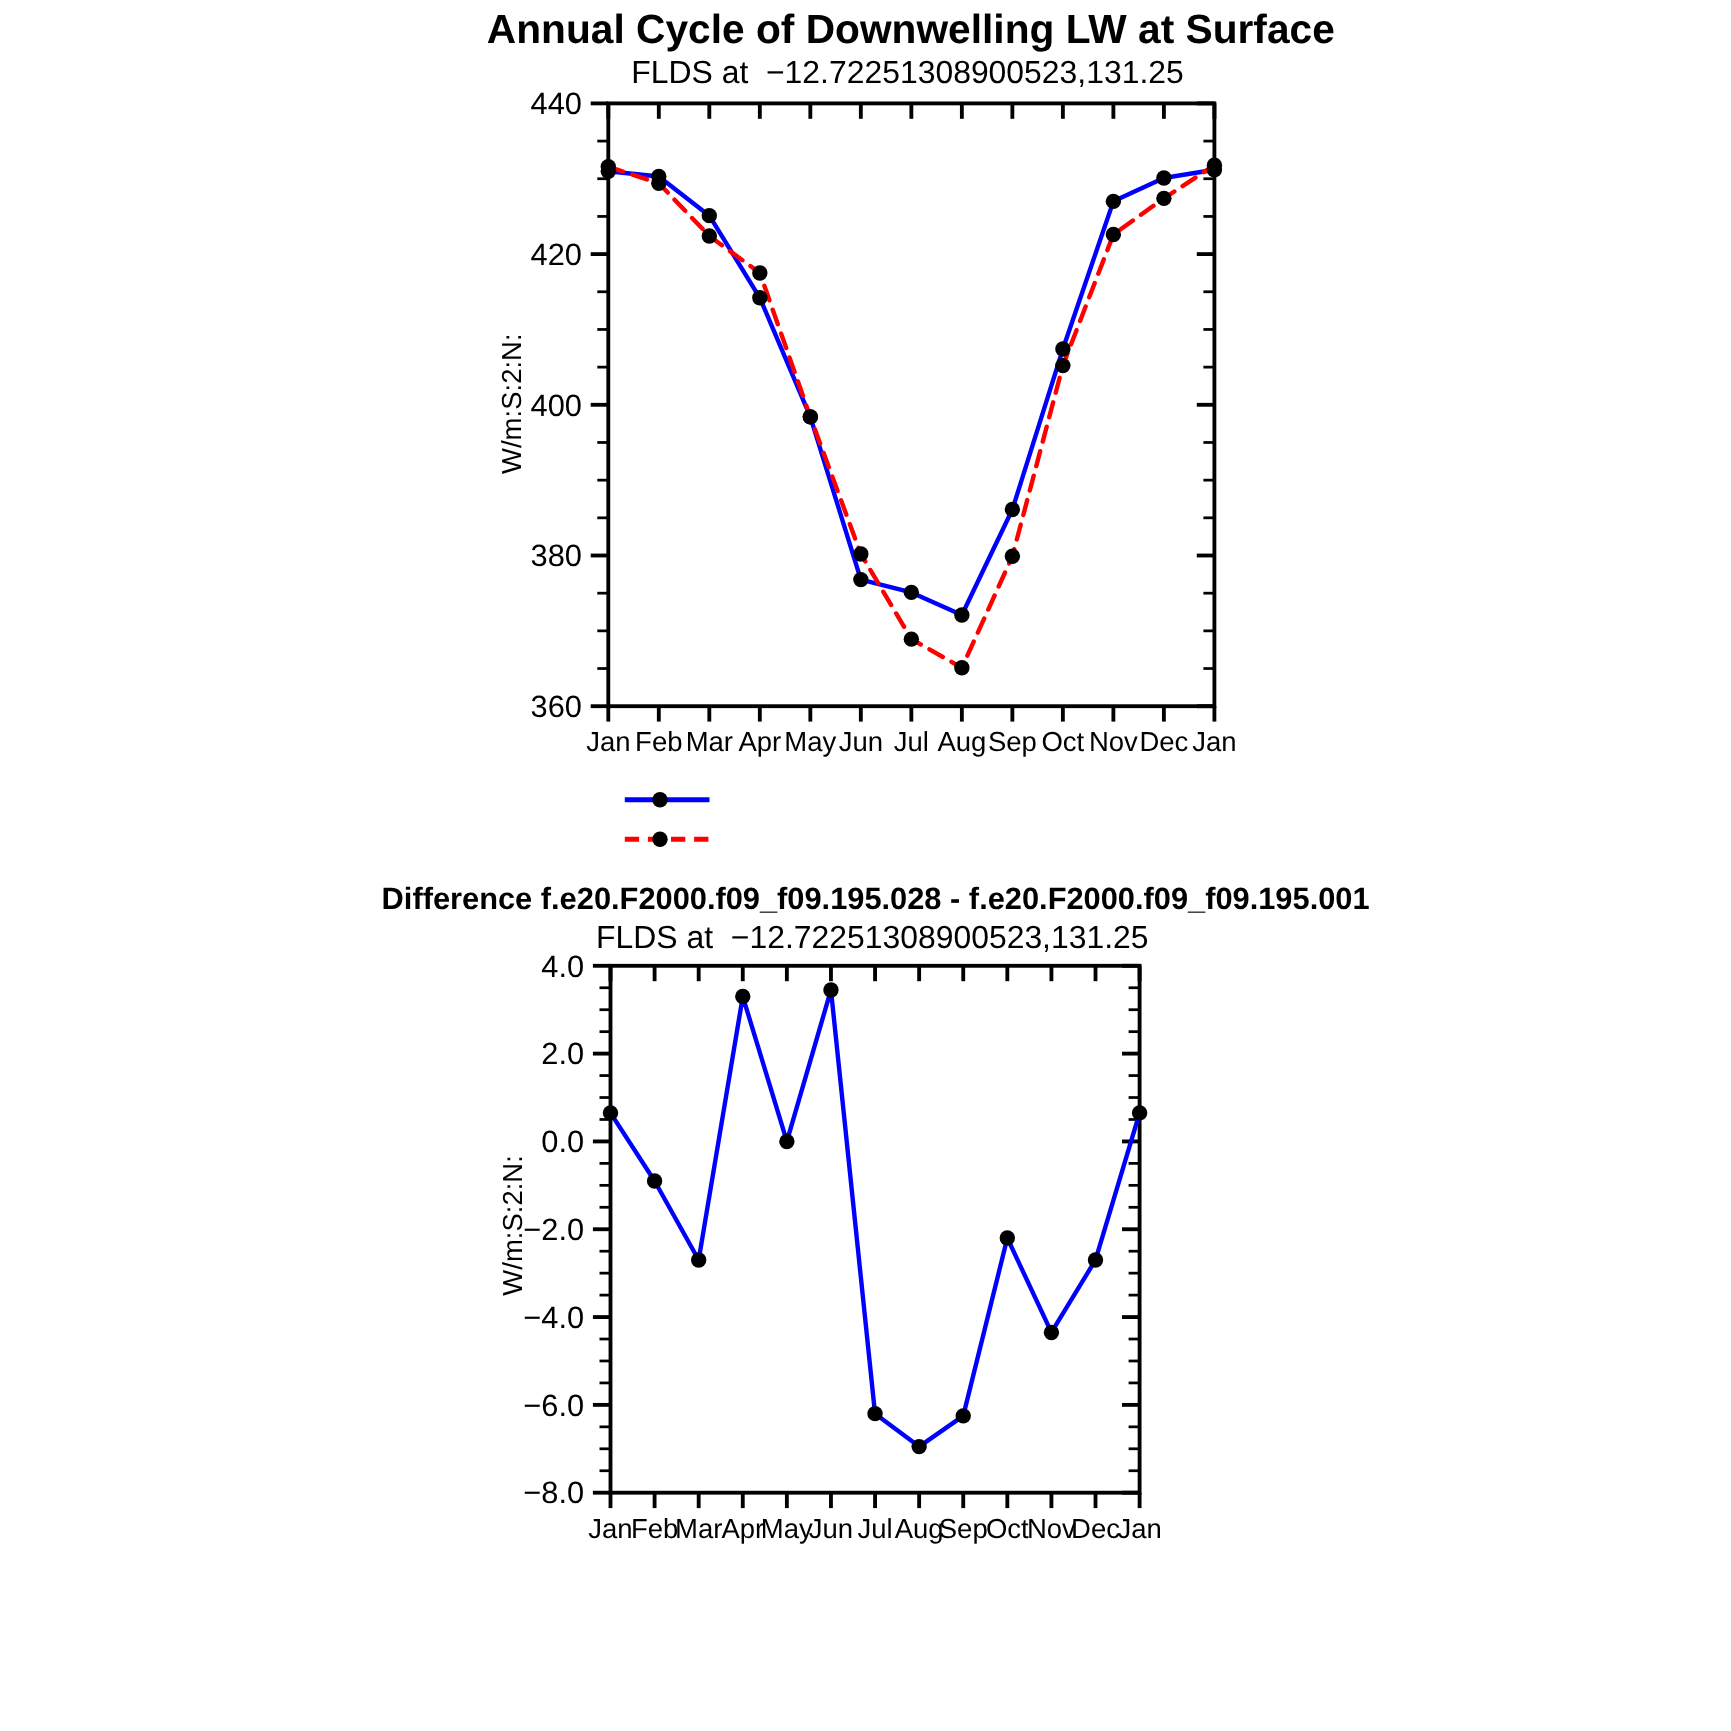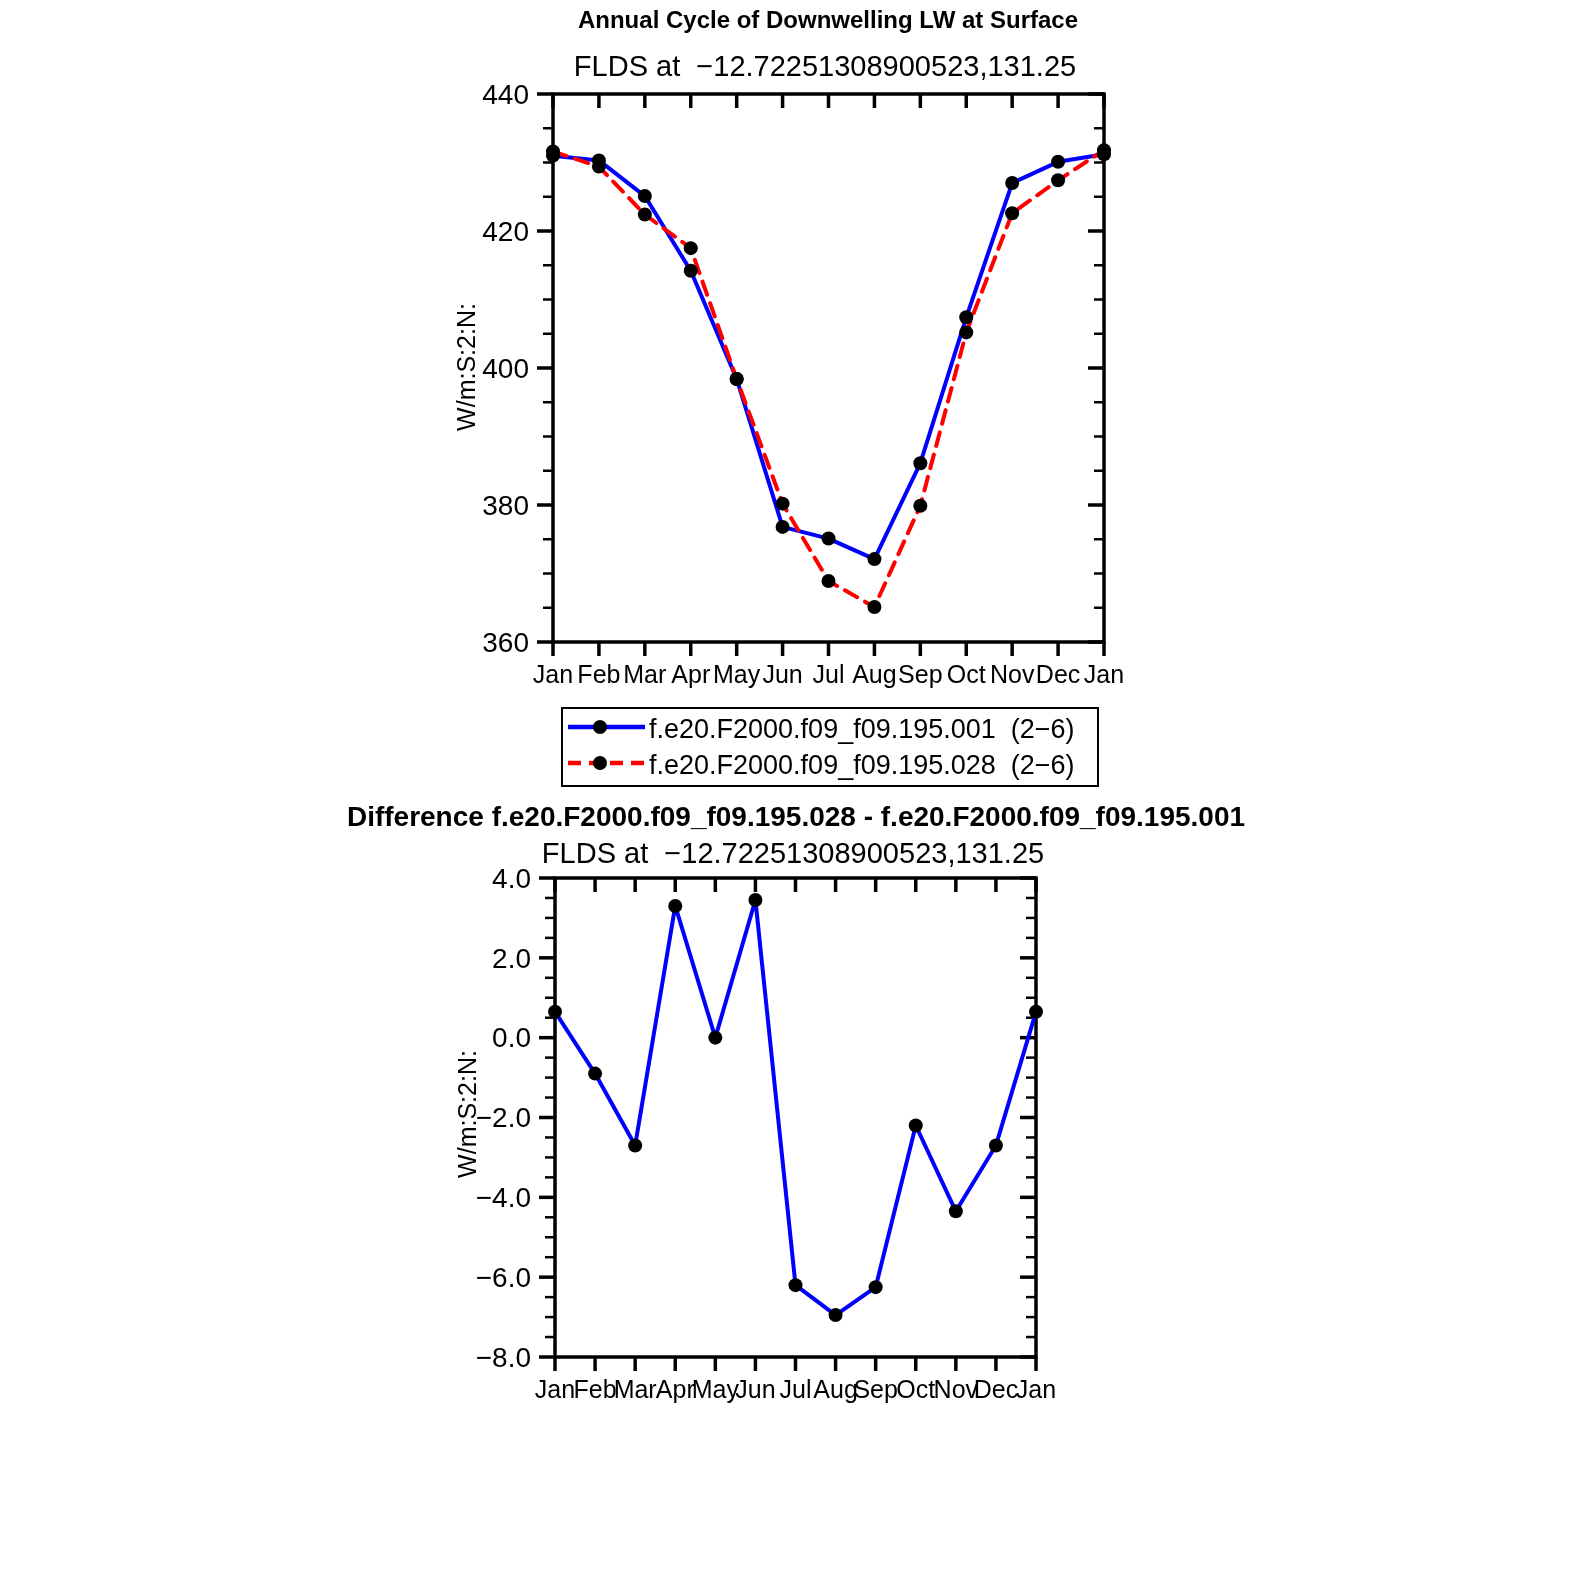--- a/index.html
+++ b/index.html
@@ -236,26 +236,22 @@
       <circle cx="915.75" cy="1125.4833333333333" r="7" fill="#000"></circle>
       <circle cx="955.8333333333333" cy="1211.3041666666666" r="7" fill="#000"></circle>
       <circle cx="995.9166666666667" cy="1145.4416666666666" r="7" fill="#000"></circle>
       <circle cx="1036" cy="1011.7208333333333" r="7" fill="#000"></circle>
       <line x1="568" y1="727" x2="645" y2="727" stroke="#0000ff" stroke-width="4.5"></line>
       <circle cx="600" cy="727" r="7" fill="#000"></circle>
       <line x1="568" y1="763" x2="645" y2="763" stroke="#ff0000" stroke-width="4.5" stroke-dasharray="13 8"></line>
       <circle cx="600" cy="763" r="7" fill="#000"></circle>
     </svg>
 
-  <div class="title t-bold" style="left:828px;top:8px;font-size:24px;">Annual Cycle of Downwelling LW at Surface</div>
+  <div class="title t-bold" style="left:828px;top:8px;font-size:37px;">Annual Cycle of Downwelling LW at Surface</div>
   <div class="title" style="left:825px;top:52px;font-size:29px;">FLDS at  −12.72251308900523,131.25</div>
   <div class="ylab" style="left:466px;top:367px;">W/m:S:2:N:</div>
 
-  <div class="legend-box">
-    <div class="leg-label" style="top:20px;">f.e20.F2000.f09_f09.195.001  (2−6)</div>
-    <div class="leg-label" style="top:56px;">f.e20.F2000.f09_f09.195.028  (2−6)</div>
-  </div>
 
   <div class="title t-bold" style="left:796px;top:803px;font-size:28px;">Difference f.e20.F2000.f09_f09.195.028 - f.e20.F2000.f09_f09.195.001</div>
   <div class="title" style="left:793px;top:839px;font-size:29px;">FLDS at  −12.72251308900523,131.25</div>
   <div class="ylab" style="left:467px;top:1114px;">W/m:S:2:N:</div>
 
 </div>
 
 </body></html>

